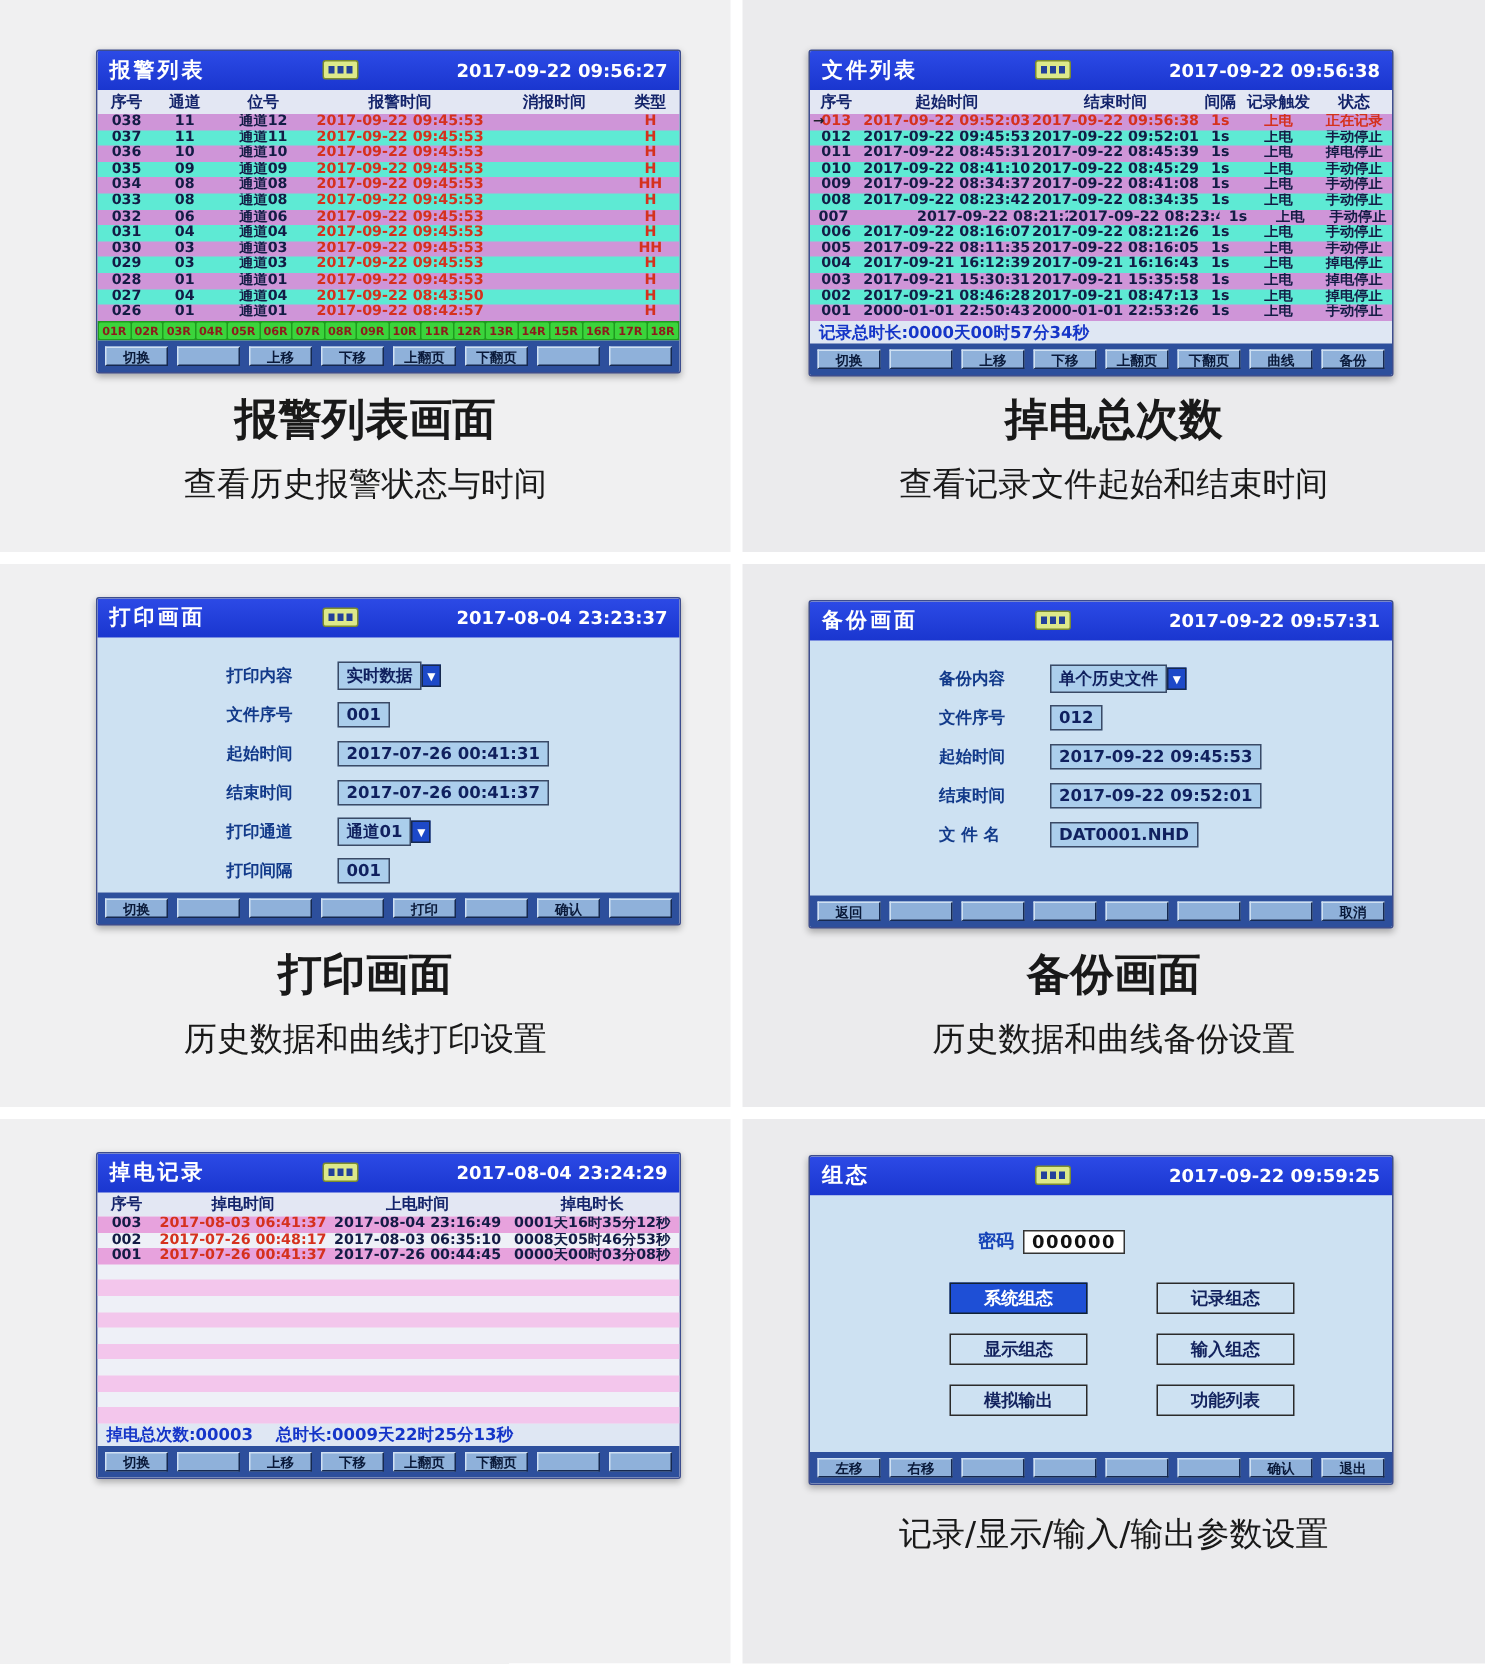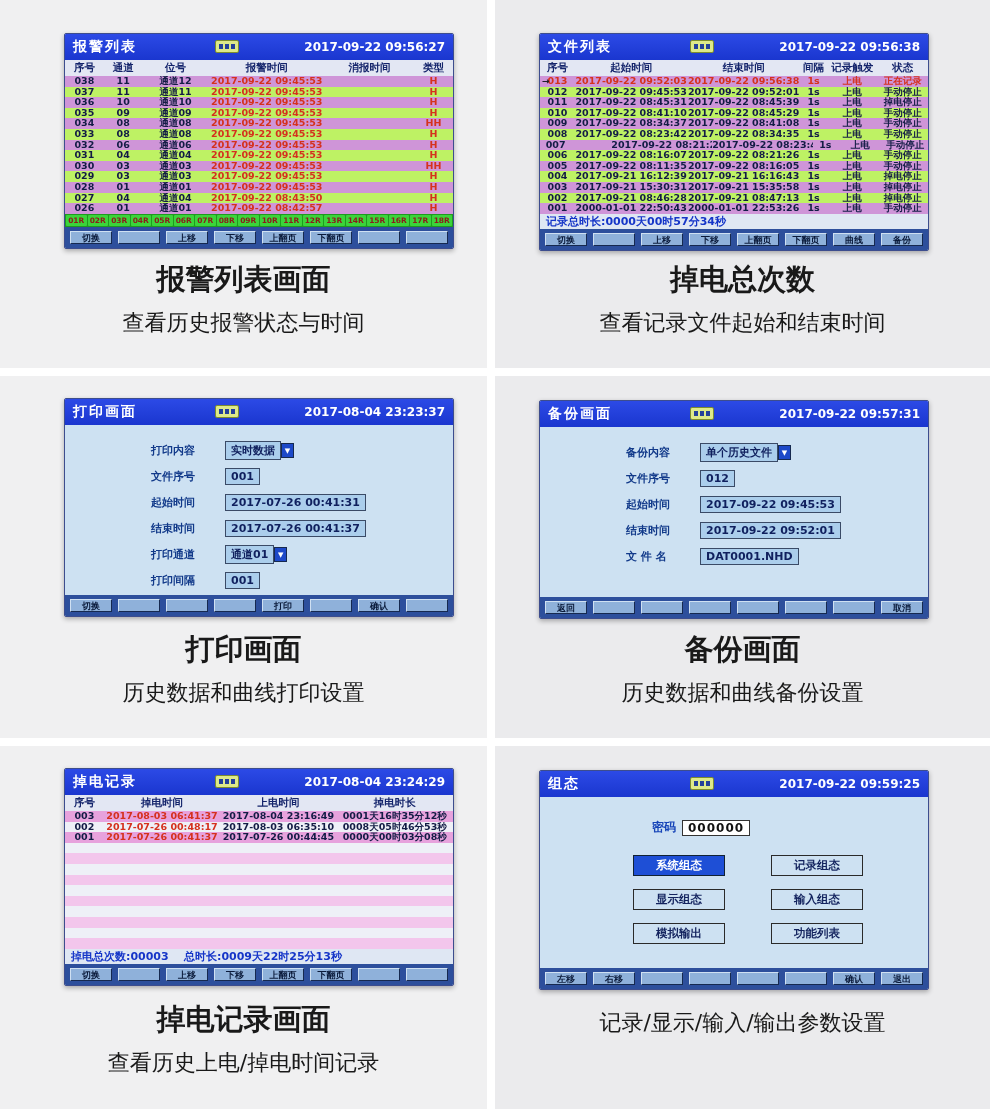--- a/index.html
+++ b/index.html
@@ -31,21 +31,21 @@
   .titlebar .t { font-size:14px; font-weight:bold; letter-spacing:2px; }
   .titlebar .clock { margin-left:auto; font-size:12px; font-weight:bold; }
   .lcd { position:absolute; left:150px; top:6px; width:24px; height:13px;
          background:#dde98a; border:1px solid #7c8c2e; border-radius:2px;
          display:flex; align-items:center; justify-content:center; gap:2px; }
   .lcd i { display:block; width:4px; height:5px; background:#23409a; }
 
   
   .thead { height:16px; background:#e3e7f3; display:flex; align-items:center; }
   .th { display:inline-block; text-align:center; font-size:10.5px; font-weight:bold; color:#14246b; }
-  .tbody { background:#bef264; }
+  .tbody { background:#5eead4; }
   .tr { display:flex; height:10.6px; line-height:10.8px; position:relative; }
   .tr:nth-child(odd) { background:#cf95d8; }
   .td { display:inline-block; text-align:center; font-size:9.5px; font-weight:bold;
         color:#131c45; white-space:nowrap; overflow:hidden; }
   .td.red { color:#d5311d; }
   .tr.current .td { color:#d5311d; }
   .tr .arrow { position:absolute; left:2px; top:0; font-size:9px; font-weight:bold; color:#20202a; }
 
   #screen-poweroff .tr:nth-child(odd) { background:#e7a2dd; }
   #screen-poweroff .tr.empty:nth-child(odd) { background:#f3c6ec; }
@@ -612,24 +612,20 @@
         <button class="fbtn">切换</button>
         <button class="fbtn"></button>
         <button class="fbtn">上移</button>
         <button class="fbtn">下移</button>
         <button class="fbtn">上翻页</button>
         <button class="fbtn">下翻页</button>
         <button class="fbtn"></button>
         <button class="fbtn"></button>
       </div>
   </div>
-  <div class="caption">
-    <div class="cap-title">掉电记录画面</div>
-    <div class="cap-sub">查看历史上电/掉电时间记录</div>
-  </div>
 </div>
 
 <div class="cell" id="cell-5">
   <div class="screen" id="screen-config">
     <div class="titlebar">
       <span class="t">组态</span>
       <span class="lcd">
           <i></i>
           <i></i>
           <i></i>

